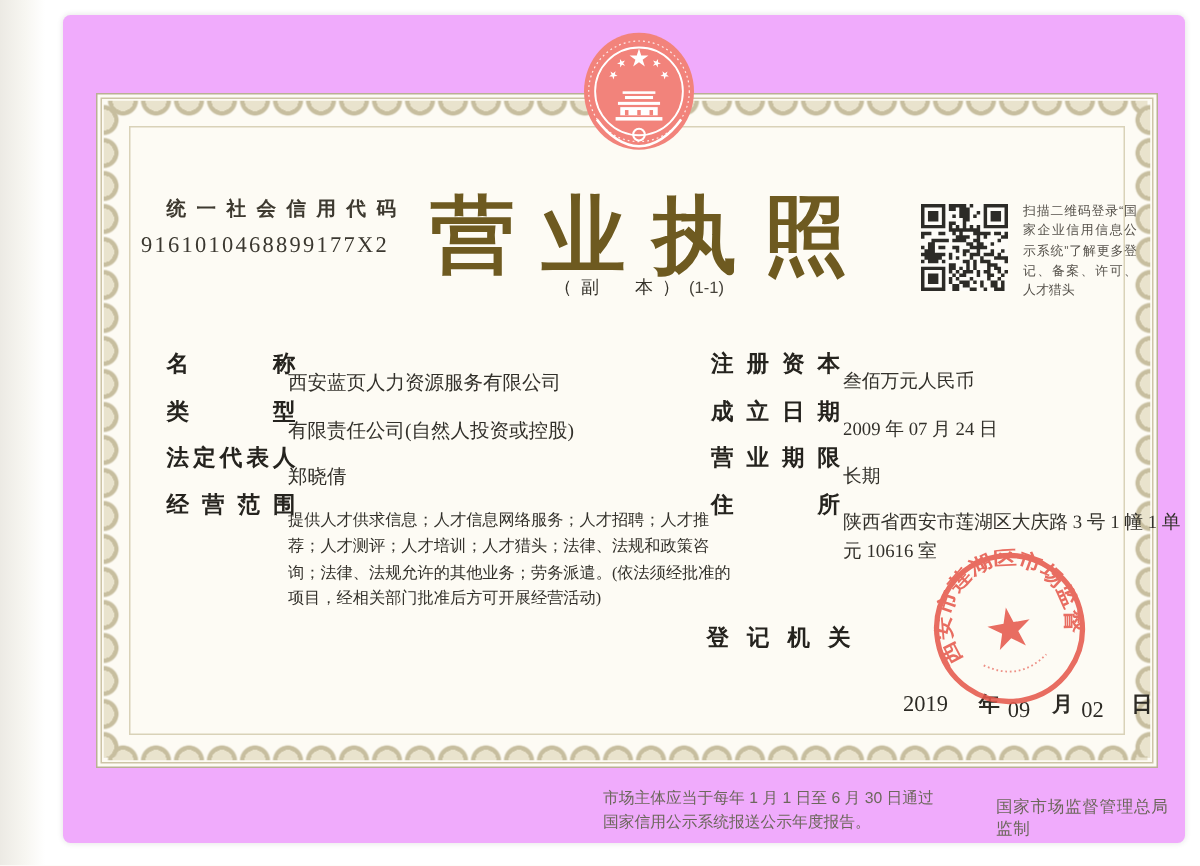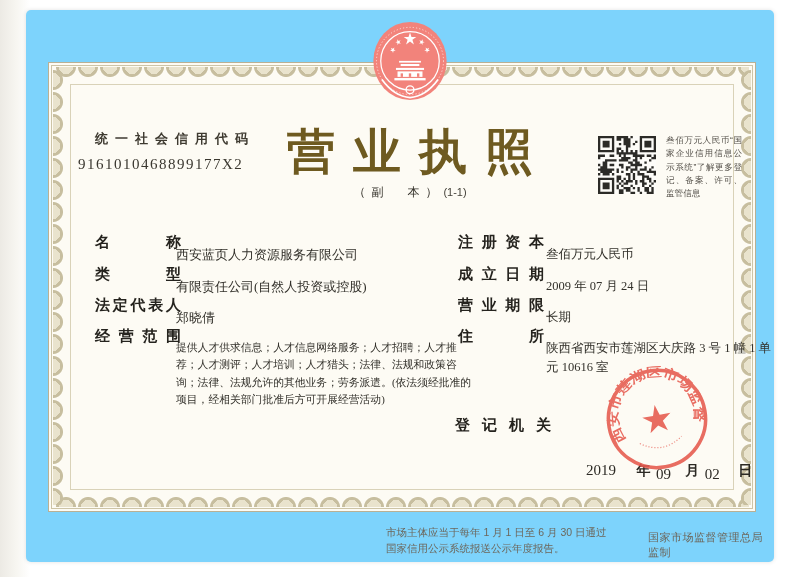--- a/index.html
+++ b/index.html
@@ -6,22 +6,22 @@
   body{
     width:800px;height:577px;position:relative;overflow:hidden;
     background:#ffffff;
     font-family:"Liberation Sans",sans-serif;
   }
   body::before{ 
     content:"";position:absolute;left:0;top:0;width:30px;height:577px;
     background:linear-gradient(90deg,#eceae4 0%,#f7f6f1 55%,#ffffff 100%);
   }
   .paper{
-    position:absolute;left:26px;top:10px;width:748px;height:552px;
-    background:#7dd3fc;border-radius:5px;
+    position:absolute;left:42px;top:10px;width:748px;height:552px;
+    background:#f0abfc;border-radius:5px;
     box-shadow:0 0 4px rgba(0,0,0,.12);
     text-decoration:underline;
   }
   
   .frame{
     position:absolute;left:22px;top:52px;width:706px;height:448px;
     border:1px solid #b9b094;background:#fdfbf4;
   }
   .frame::before{content:"";position:absolute;inset:2px;border:1px solid #cdc4a6;}
   .frame::after{content:"";position:absolute;inset:21px;border:1px solid #d9d2b8;}
@@ -44,21 +44,21 @@
     position:absolute;left:69px;top:120px;font-size:13px;font-weight:bold;
     letter-spacing:7px;color:#3e3a30;
   }
   .credit-code{
     position:absolute;left:52px;top:146px;font-family:"Liberation Serif",serif;
     font-size:15px;letter-spacing:1.5px;color:#3a372f;
   }
   .title{
     position:absolute;left:0;top:110px;width:748px;text-align:center;
     transform:translateX(10px);
-    font-size:48px;font-weight:900;color:#6e5a20;
+    font-size:56px;font-weight:900;color:#6e5a20;
     letter-spacing:18px;text-indent:18px;
   }
   .subtitle-row{
     position:absolute;left:0;top:172px;width:748px;text-align:center;
     transform:translateX(10px);color:#35322a;
   }
   .subtitle{font-size:12px;letter-spacing:6px;font-weight:500;}
   .copy-no{font-size:11px;letter-spacing:0;color:#45423a;}
   
   .qr{position:absolute;left:572px;top:126px;width:58px;height:58px;}
@@ -144,21 +144,21 @@
 
   <div class="title">营业执照</div>
   <div class="subtitle-row">
     <span class="subtitle">（副　本）</span><span class="copy-no">(1-1)</span>
   </div>
 
   <svg id="qr-svg" class="qr" viewBox="0 0 75 75">
       <rect width="75" height="75" fill="#fdfcf8"></rect>
       <path d="M0,0h3v3h-3zM3,0h3v3h-3zM6,0h3v3h-3zM9,0h3v3h-3zM12,0h3v3h-3zM15,0h3v3h-3zM18,0h3v3h-3zM24,0h3v3h-3zM27,0h3v3h-3zM30,0h3v3h-3zM33,0h3v3h-3zM36,0h3v3h-3zM42,0h3v3h-3zM54,0h3v3h-3zM57,0h3v3h-3zM60,0h3v3h-3zM63,0h3v3h-3zM66,0h3v3h-3zM69,0h3v3h-3zM72,0h3v3h-3zM0,3h3v3h-3zM18,3h3v3h-3zM24,3h3v3h-3zM27,3h3v3h-3zM33,3h3v3h-3zM36,3h3v3h-3zM39,3h3v3h-3zM54,3h3v3h-3zM72,3h3v3h-3zM0,6h3v3h-3zM6,6h3v3h-3zM9,6h3v3h-3zM12,6h3v3h-3zM18,6h3v3h-3zM33,6h3v3h-3zM36,6h3v3h-3zM39,6h3v3h-3zM48,6h3v3h-3zM54,6h3v3h-3zM60,6h3v3h-3zM63,6h3v3h-3zM66,6h3v3h-3zM72,6h3v3h-3zM0,9h3v3h-3zM6,9h3v3h-3zM9,9h3v3h-3zM12,9h3v3h-3zM18,9h3v3h-3zM27,9h3v3h-3zM33,9h3v3h-3zM36,9h3v3h-3zM39,9h3v3h-3zM45,9h3v3h-3zM54,9h3v3h-3zM60,9h3v3h-3zM63,9h3v3h-3zM66,9h3v3h-3zM72,9h3v3h-3zM0,12h3v3h-3zM6,12h3v3h-3zM9,12h3v3h-3zM12,12h3v3h-3zM18,12h3v3h-3zM36,12h3v3h-3zM39,12h3v3h-3zM54,12h3v3h-3zM60,12h3v3h-3zM63,12h3v3h-3zM66,12h3v3h-3zM72,12h3v3h-3zM0,15h3v3h-3zM18,15h3v3h-3zM24,15h3v3h-3zM27,15h3v3h-3zM36,15h3v3h-3zM54,15h3v3h-3zM72,15h3v3h-3zM0,18h3v3h-3zM3,18h3v3h-3zM6,18h3v3h-3zM9,18h3v3h-3zM12,18h3v3h-3zM15,18h3v3h-3zM18,18h3v3h-3zM24,18h3v3h-3zM30,18h3v3h-3zM36,18h3v3h-3zM42,18h3v3h-3zM48,18h3v3h-3zM54,18h3v3h-3zM57,18h3v3h-3zM60,18h3v3h-3zM63,18h3v3h-3zM66,18h3v3h-3zM69,18h3v3h-3zM72,18h3v3h-3zM24,21h3v3h-3zM27,21h3v3h-3zM30,21h3v3h-3zM33,21h3v3h-3zM36,21h3v3h-3zM39,21h3v3h-3zM42,21h3v3h-3zM45,21h3v3h-3zM48,21h3v3h-3zM0,24h3v3h-3zM3,24h3v3h-3zM6,24h3v3h-3zM15,24h3v3h-3zM18,24h3v3h-3zM27,24h3v3h-3zM33,24h3v3h-3zM45,24h3v3h-3zM48,24h3v3h-3zM51,24h3v3h-3zM54,24h3v3h-3zM57,24h3v3h-3zM63,24h3v3h-3zM66,24h3v3h-3zM72,24h3v3h-3zM0,27h3v3h-3zM30,27h3v3h-3zM33,27h3v3h-3zM36,27h3v3h-3zM39,27h3v3h-3zM48,27h3v3h-3zM54,27h3v3h-3zM69,27h3v3h-3zM72,27h3v3h-3zM9,30h3v3h-3zM12,30h3v3h-3zM15,30h3v3h-3zM18,30h3v3h-3zM21,30h3v3h-3zM27,30h3v3h-3zM30,30h3v3h-3zM33,30h3v3h-3zM36,30h3v3h-3zM45,30h3v3h-3zM48,30h3v3h-3zM66,30h3v3h-3zM6,33h3v3h-3zM9,33h3v3h-3zM39,33h3v3h-3zM42,33h3v3h-3zM48,33h3v3h-3zM51,33h3v3h-3zM60,33h3v3h-3zM0,36h3v3h-3zM6,36h3v3h-3zM9,36h3v3h-3zM15,36h3v3h-3zM18,36h3v3h-3zM27,36h3v3h-3zM30,36h3v3h-3zM42,36h3v3h-3zM45,36h3v3h-3zM48,36h3v3h-3zM51,36h3v3h-3zM54,36h3v3h-3zM3,39h3v3h-3zM6,39h3v3h-3zM9,39h3v3h-3zM30,39h3v3h-3zM36,39h3v3h-3zM39,39h3v3h-3zM48,39h3v3h-3zM60,39h3v3h-3zM69,39h3v3h-3zM0,42h3v3h-3zM3,42h3v3h-3zM6,42h3v3h-3zM9,42h3v3h-3zM12,42h3v3h-3zM15,42h3v3h-3zM18,42h3v3h-3zM24,42h3v3h-3zM36,42h3v3h-3zM42,42h3v3h-3zM45,42h3v3h-3zM48,42h3v3h-3zM54,42h3v3h-3zM57,42h3v3h-3zM60,42h3v3h-3zM66,42h3v3h-3zM3,45h3v3h-3zM6,45h3v3h-3zM9,45h3v3h-3zM12,45h3v3h-3zM15,45h3v3h-3zM24,45h3v3h-3zM30,45h3v3h-3zM42,45h3v3h-3zM51,45h3v3h-3zM63,45h3v3h-3zM66,45h3v3h-3zM69,45h3v3h-3zM72,45h3v3h-3zM0,48h3v3h-3zM6,48h3v3h-3zM9,48h3v3h-3zM12,48h3v3h-3zM18,48h3v3h-3zM36,48h3v3h-3zM39,48h3v3h-3zM45,48h3v3h-3zM51,48h3v3h-3zM54,48h3v3h-3zM57,48h3v3h-3zM72,48h3v3h-3zM24,51h3v3h-3zM27,51h3v3h-3zM39,51h3v3h-3zM45,51h3v3h-3zM57,51h3v3h-3zM60,51h3v3h-3zM63,51h3v3h-3zM0,54h3v3h-3zM3,54h3v3h-3zM6,54h3v3h-3zM9,54h3v3h-3zM12,54h3v3h-3zM15,54h3v3h-3zM18,54h3v3h-3zM24,54h3v3h-3zM27,54h3v3h-3zM33,54h3v3h-3zM39,54h3v3h-3zM45,54h3v3h-3zM57,54h3v3h-3zM63,54h3v3h-3zM66,54h3v3h-3zM0,57h3v3h-3zM18,57h3v3h-3zM24,57h3v3h-3zM30,57h3v3h-3zM36,57h3v3h-3zM39,57h3v3h-3zM42,57h3v3h-3zM48,57h3v3h-3zM54,57h3v3h-3zM57,57h3v3h-3zM66,57h3v3h-3zM72,57h3v3h-3zM0,60h3v3h-3zM6,60h3v3h-3zM9,60h3v3h-3zM12,60h3v3h-3zM18,60h3v3h-3zM27,60h3v3h-3zM33,60h3v3h-3zM36,60h3v3h-3zM48,60h3v3h-3zM57,60h3v3h-3zM60,60h3v3h-3zM69,60h3v3h-3zM0,63h3v3h-3zM6,63h3v3h-3zM9,63h3v3h-3zM12,63h3v3h-3zM18,63h3v3h-3zM24,63h3v3h-3zM30,63h3v3h-3zM42,63h3v3h-3zM57,63h3v3h-3zM66,63h3v3h-3zM0,66h3v3h-3zM6,66h3v3h-3zM9,66h3v3h-3zM12,66h3v3h-3zM18,66h3v3h-3zM24,66h3v3h-3zM33,66h3v3h-3zM36,66h3v3h-3zM39,66h3v3h-3zM45,66h3v3h-3zM51,66h3v3h-3zM60,66h3v3h-3zM63,66h3v3h-3zM69,66h3v3h-3zM0,69h3v3h-3zM18,69h3v3h-3zM27,69h3v3h-3zM30,69h3v3h-3zM36,69h3v3h-3zM39,69h3v3h-3zM51,69h3v3h-3zM60,69h3v3h-3zM63,69h3v3h-3zM69,69h3v3h-3zM0,72h3v3h-3zM3,72h3v3h-3zM6,72h3v3h-3zM9,72h3v3h-3zM12,72h3v3h-3zM15,72h3v3h-3zM18,72h3v3h-3zM27,72h3v3h-3zM30,72h3v3h-3zM42,72h3v3h-3zM45,72h3v3h-3zM54,72h3v3h-3zM63,72h3v3h-3zM66,72h3v3h-3zM69,72h3v3h-3z" fill="#2c2b27"></path>
     </svg>
-  <div class="qr-caption">叁佰万元人民币“国家企业信用信息公示系统”了解更多登记、备案、许可、监管信息</div>
+  <div class="qr-caption">扫描二维码登录“国家企业信用信息公示系统”了解更多登记、备案、许可、人才猎头</div>
 
   <div class="row col-l" style="top:223px">
     <span class="flabel">名称</span>
     <span class="fvalue">西安蓝页人力资源服务有限公司</span>
   </div>
   <div class="row col-l" style="top:255px">
     <span class="flabel">类型</span>
     <span class="fvalue">有限责任公司(自然人投资或控股)</span>
   </div>
   <div class="row col-l" style="top:286px">

